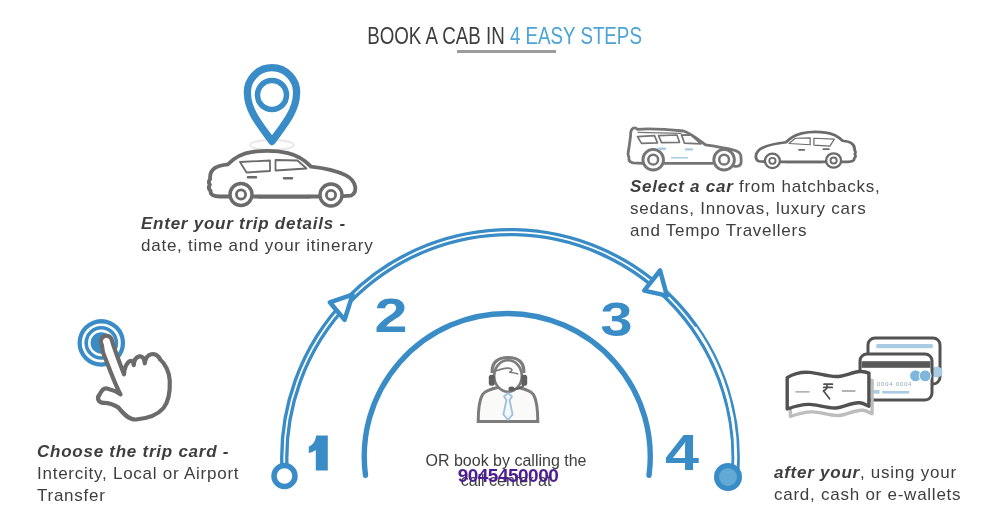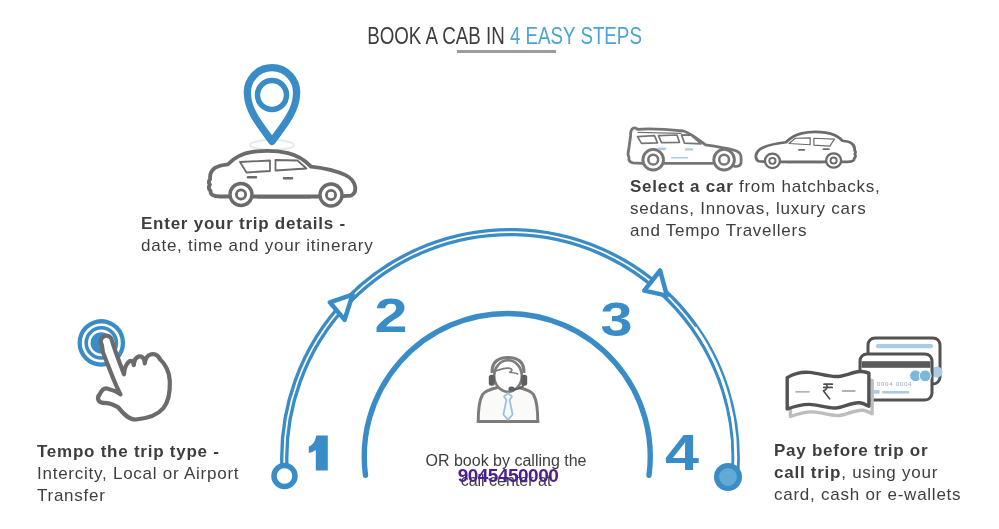--- a/index.html
+++ b/index.html
@@ -1,41 +1,41 @@
 <!DOCTYPE html>
 <html><head>
 <meta charset="utf-8">
 <style>
   html,body{margin:0;padding:0;}
   body{width:999px;height:529px;background:#ffffff;overflow:hidden;
        font-family:"Liberation Sans", sans-serif;position:relative;}
   .abs{position:absolute;}
   .cap{font-size:17px;line-height:22px;color:#3e3e3e;letter-spacing:0.75px;}
-  .cap b{font-weight:bold;}
+  .cap b{font-weight:bold;font-style:italic;}
 </style>
 </head>
 <body>
 
 <div class="abs" style="left:0;top:20.6px;width:999px;text-align:center;font-size:23px;line-height:30px;color:#3d3d3d;"><span style="display:inline-block;transform:translateX(5px) scaleX(0.815);transform-origin:50% 50%;white-space:nowrap;">BOOK A CAB IN <span style="color:#4ba4d4;">4 EASY STEPS</span></span></div>
 <div class="abs" style="left:457px;top:50px;width:99px;height:3px;background:#9b9b9b;"></div>
 
 <div class="abs cap" id="cap2" style="left:141px;top:213px;width:260px;text-align:left;">
   <b>Enter your trip details -</b><br>date, time and your itinerary
 </div>
 
 <div class="abs cap" id="cap1" style="left:37px;top:441px;">
-  <b>Tempo the trip type -</b><br>Intercity, Local or Airport<br>Transfer
+  <b>Choose the trip card -</b><br>Intercity, Local or Airport<br>Transfer
 </div>
 
 <div class="abs cap" id="cap3" style="left:630px;top:175.5px;">
   <b>Select a car</b> from hatchbacks,<br>sedans, Innovas, luxury cars<br>and Tempo Travellers
 </div>
 
 <div class="abs cap" id="cap4" style="left:774px;top:440px;">
-  <b>Pay before trip or</b><br><b>call trip</b>, using your<br>card, cash or e-wallets
+  <br><b>after your</b>, using your<br>card, cash or e-wallets
 </div>
 
 <div class="abs" id="capc" style="left:406px;top:427.2px;width:200px;text-align:center;font-size:16px;line-height:19.5px;color:#3e3e3e;margin-top:24px;">
   OR book by calling the<br>call center at
 </div>
 <div class="abs" id="phone" style="left:408px;top:466px;width:200px;text-align:center;font-size:19px;line-height:19px;letter-spacing:-0.5px;color:#4c1d95;font-weight:bold;">9045450000</div>
 
 <svg class="abs" style="left:0;top:0;" width="999" height="529" viewBox="0 0 999 529">
 
   <g fill="none" stroke="#3a8cc7">

